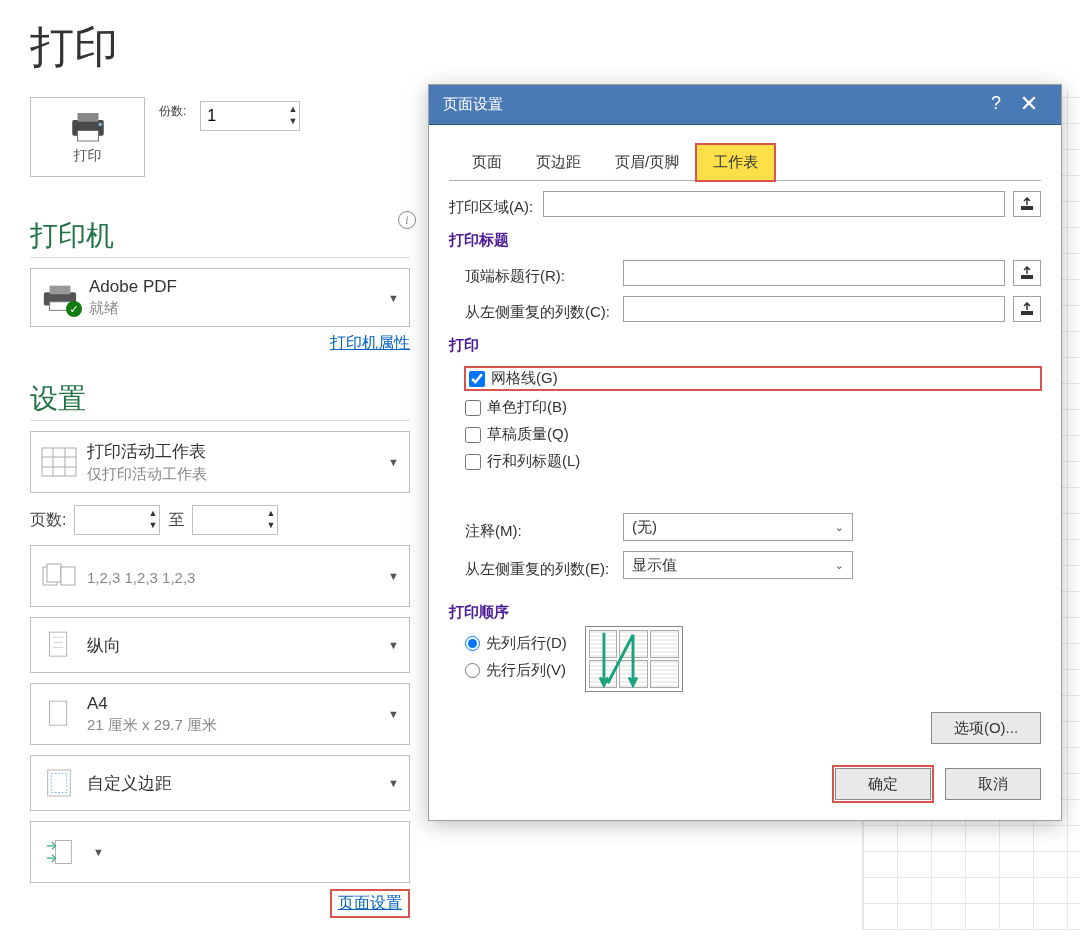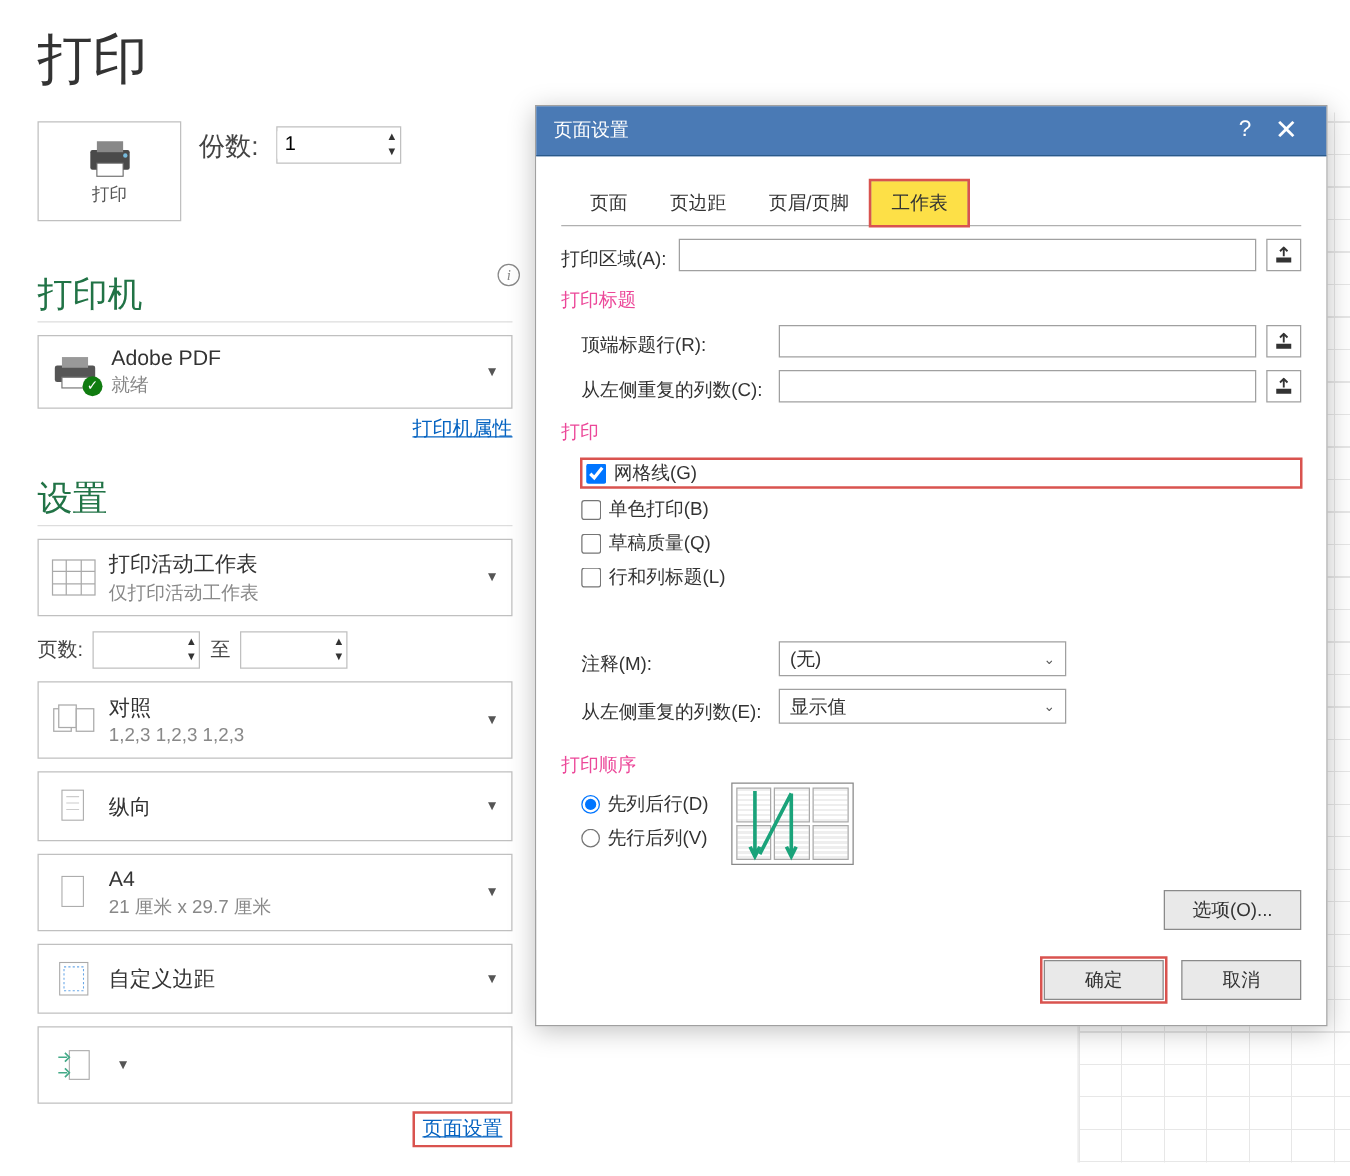--- a/index.html
+++ b/index.html
@@ -5,21 +5,21 @@
 * { box-sizing: border-box; margin: 0; padding: 0; font-family: "Microsoft YaHei", "Segoe UI", sans-serif; }
 body { background: #fff; width: 1080px; height: 941px; position: relative; overflow: hidden; }
 
 
 .print-pane { position: absolute; left: 30px; top: 18px; width: 380px; }
 .page-title { font-size: 44px; color: #333; font-weight: 300; margin-bottom: 20px; }
 .print-row { display: flex; align-items: flex-start; gap: 14px; }
 .print-btn { border: 1px solid #c0c0c0; width: 115px; height: 80px; display: flex; flex-direction: column; align-items: center; justify-content: center; gap: 2px; background: #fff; }
 .print-btn svg { width: 42px; height: 36px; }
 .print-btn-label { font-size: 14px; color: #555; }
-.copies-label { font-size: 21px; color: #444; margin-top: 6px; }
+.copies-label { font-size: 12px; color: #444; margin-top: 6px; }
 .copies-input { width: 100px; height: 30px; border: 1px solid #c0c0c0; display: flex; align-items: center; position: relative; margin-top: 4px; }
 .copies-input input { border: none; width: 70px; padding: 2px 6px; font-size: 16px; outline: none; }
 .spinner { position: absolute; right: 2px; top: 1px; display: flex; flex-direction: column; }
 .spinner span { font-size: 9px; line-height: 12px; color: #333; cursor: pointer; }
 
 .section-hdr { color: #217346; font-size: 28px; font-weight: 400; margin-top: 40px; border-bottom: 1px solid #ddd; padding-bottom: 2px; position: relative; }
 .info-icon { position: absolute; right: -6px; top: -6px; width: 18px; height: 18px; border: 1px solid #888; border-radius: 50%; color: #888; font-size: 12px; text-align: center; line-height: 16px; font-style: italic; font-family: Georgia, serif; }
 
 .setting-item { border: 1px solid #c0c0c0; background: #fff; margin-top: 10px; display: flex; align-items: center; padding: 6px 10px; position: relative; min-height: 56px; }
 .setting-item.two-line { min-height: 62px; }
@@ -60,21 +60,21 @@
 .tab-strip { border-bottom: 1px solid #b0b0b0; display:flex; padding-left: 6px;}
 .tab-strip .tab { border:1px solid transparent; padding:8px 16px; font-size:15px; color:#333; position:relative; top:1px;}
 .tab-strip .tab.active { border:1px solid #b0b0b0; border-bottom:1px solid #fff; background:#fde047;}
 
 .fld-row { display:flex; align-items:flex-end; gap:8px; margin: 10px 0; font-size:15px; color:#333;}
 .fld-row label { min-width: 150px; }
 .fld-row.short label { min-width: 86px;}
 .txt-input { flex:1; height:26px; border:1px solid #a0a0a0; background:#fff;}
 .range-btn { width:28px; height:26px; border:1px solid #a0a0a0; background:#fff; display:flex; align-items:center; justify-content:center; font-size:14px;}
 
-.group-label { font-size:15px; color:#ec4899; margin-top:14px; margin-bottom:4px;}
+.group-label { font-size:15px; color:#4c1d95; margin-top:14px; margin-bottom:4px;font-weight:bold;}
 .group-box { padding-left: 16px; }
 .cb-row { display:flex; align-items:center; gap:6px; font-size:15px; color:#333; margin:8px 0;}
 .cb-row input[type=checkbox]{ width:16px; height:16px;}
 .cb-row.hl { outline:2px solid #d9534f; padding:2px 4px; outline-offset:-1px;}
 .two-col { display:flex; gap: 30px; flex-direction: column;}
 .two-col .left-col { }
 .two-col .right-col { flex:1;}
 .sel { width: 230px; height:28px; border:1px solid #a0a0a0; background:#fff; display:flex; align-items:center; padding:0 8px; justify-content:space-between; font-size:15px;}
 .sel .dd-arrow { font-size:11px;}
 
@@ -186,21 +186,20 @@
 
   <div class="setting-item two-line">
     <div class="setting-icon">
       <svg viewBox="0 0 36 30" width="36" height="30">
           <rect x="2" y="6" width="14" height="18" fill="#fff" stroke="#aaa"></rect>
           <rect x="6" y="3" width="14" height="18" fill="#fff" stroke="#aaa"></rect>
           <rect x="20" y="6" width="14" height="18" fill="#fff" stroke="#aaa"></rect>
         </svg>
     </div>
     <div class="setting-text">
-      <div class="main">对照</div>
       <div class="sub">1,2,3    1,2,3    1,2,3</div>
     </div>
     <span class="dd-arrow">▼</span>
   </div>
 
   <div class="setting-item">
     <div class="setting-icon">
       <svg viewBox="0 0 28 34" width="24" height="30">
           <rect x="3" y="2" width="20" height="28" fill="#fff" stroke="#aaa"></rect>
           <line x1="7" y1="8" x2="19" y2="8" stroke="#ccc"></line>

